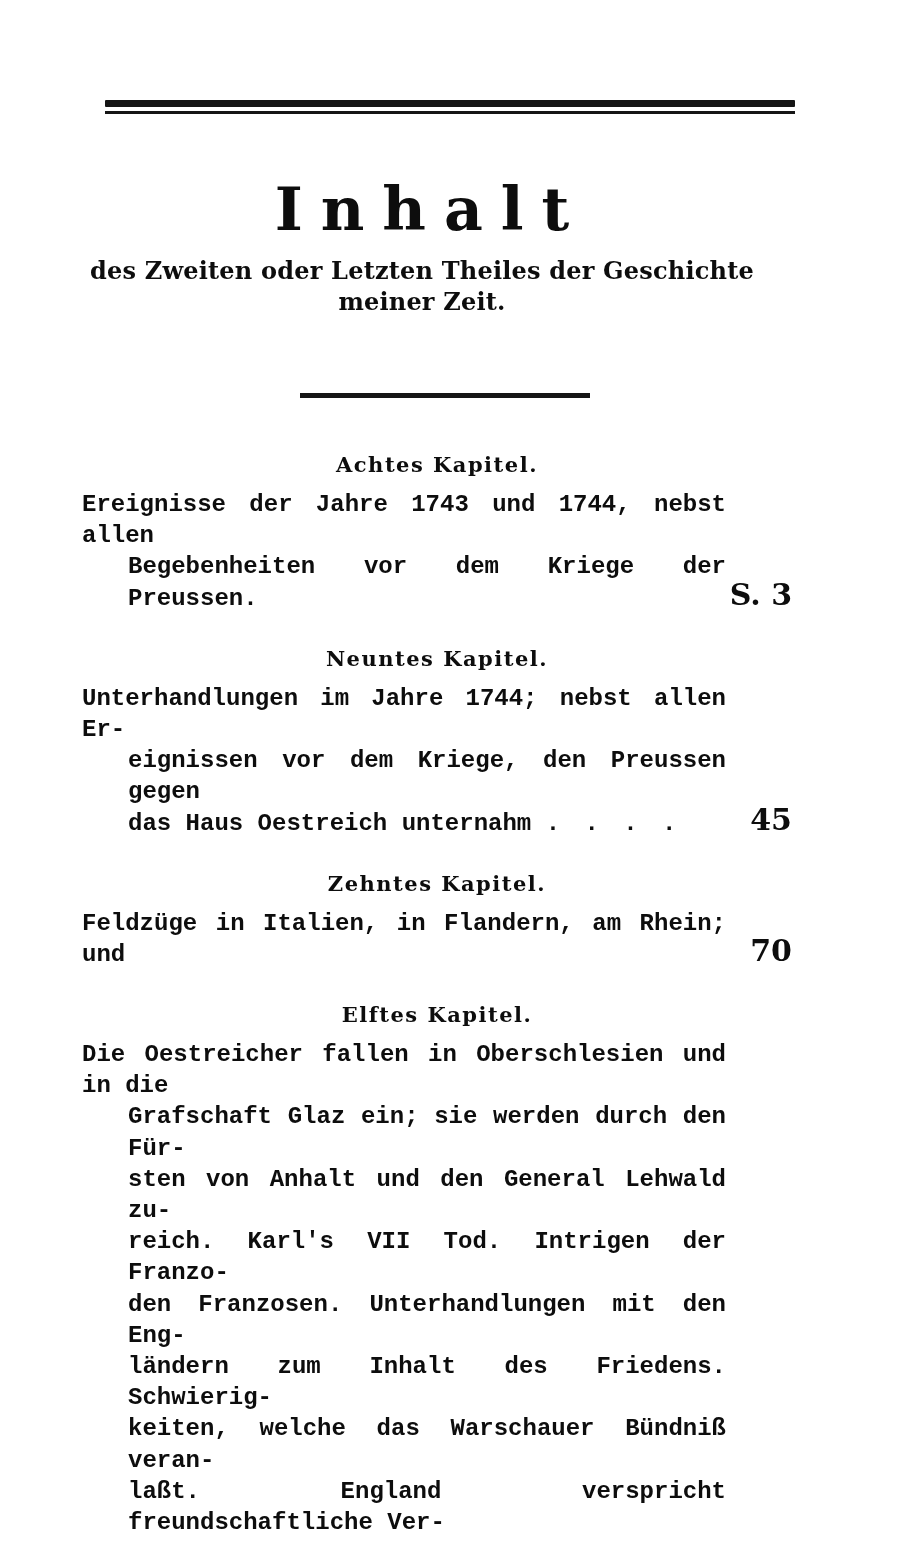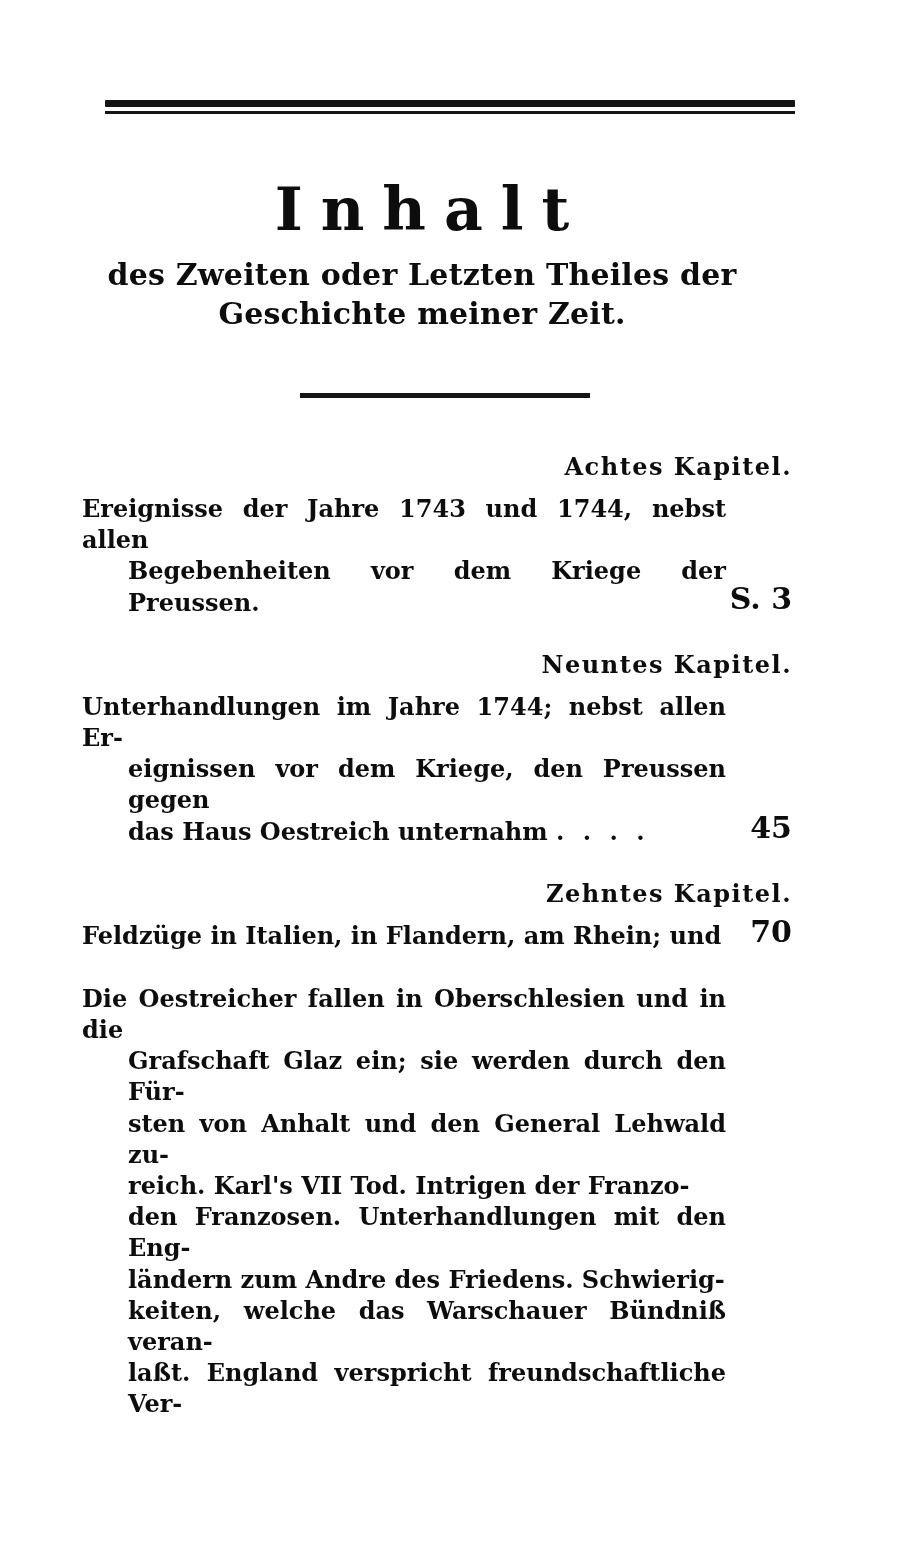--- a/index.html
+++ b/index.html
@@ -58,21 +58,21 @@
     font-size: 60px;
     letter-spacing: 18px;
     line-height: 1.05;
     color: #0d0d0d;
     text-indent: 18px;
   }
   .subtitle {
     margin-top: 14px;
     font-family: "DejaVu Serif", serif;
     font-weight: bold;
-    font-size: 30px;
+    font-size: 24px;
     line-height: 1.30;
     color: #0d0d0d;
     letter-spacing: 0.2px;
     padding: 0 80px;
   }
 
   
   .short-rule {
     position: absolute;
     left: 300px;
@@ -86,40 +86,41 @@
   .toc {
     position: absolute;
     left: 82px;
     top: 452px;
     width: 710px;
   }
   .chapter {
     margin-bottom: 6px;
   }
   .chapter-heading {
-    text-align: right;
-    font-family: "DejaVu Serif", serif;
-    font-weight: bold;
-    font-size: 24px;
+    text-align: center;
+    font-family: "DejaVu Serif", serif;
+    font-weight: bold;
+    font-size: 21px;
     letter-spacing: 1.5px;
     margin-bottom: 12px;
     color: #0d0d0d;
   }
   .entry {
     position: relative;
     font-family: "DejaVu Serif", serif;
     font-weight: bold;
     font-size: 24px;
     line-height: 1.30;
     color: #0d0d0d;
     text-align: justify;
     padding-right: 66px;
   }
   .entry-text {
     display: block;
+    font-family: Liberation Mono, monospace;
   }
   .entry .dots {
     letter-spacing: 5px;
     font-weight: bold;
   }
   .page-num {
     position: absolute;
     right: 0;
     bottom: 0;
     font-family: "DejaVu Serif", serif;
@@ -182,27 +183,28 @@
       <div class="chapter-heading">Zehntes Kapitel.</div>
       <div class="entry">
         <span class="entry-text firstline">Feldzüge in Italien, in Flandern, am Rhein; und</span>
         <span class="page-num">70</span>
       </div>
     </div>
 
     <div class="gap-2"></div>
 
     <div class="chapter">
+      <div class="chapter-heading">Elftes Kapitel.</div>
       <div class="entry">
         <span class="entry-text firstline">Die Oestreicher fallen in Oberschlesien und in die</span>
         <span class="entry-text hang">Grafschaft Glaz ein; sie werden durch den Für-</span>
         <span class="entry-text hang">sten von Anhalt und den General Lehwald zu-</span>
         <span class="entry-text hang">reich.  Karl's VII Tod. Intrigen der Franzo-</span>
         <span class="entry-text hang">den Franzosen. Unterhandlungen mit den Eng-</span>
-        <span class="entry-text hang">ländern zum Andre des Friedens. Schwierig-</span>
+        <span class="entry-text hang">ländern zum Inhalt des Friedens. Schwierig-</span>
         <span class="entry-text hang">keiten, welche das Warschauer Bündniß veran-</span>
         <span class="entry-text hang">laßt.  England verspricht freundschaftliche Ver-</span>
 
       </div>
     </div>
 
   </div>
 </div>
 
 </body></html>

